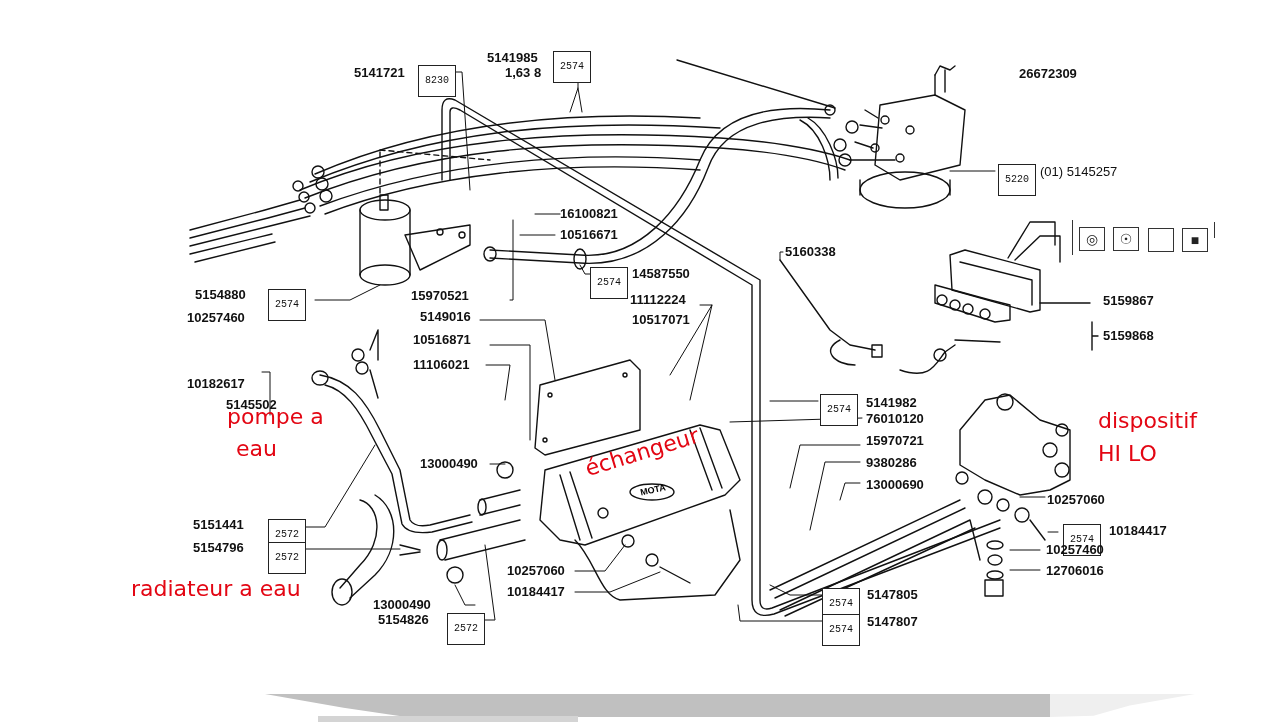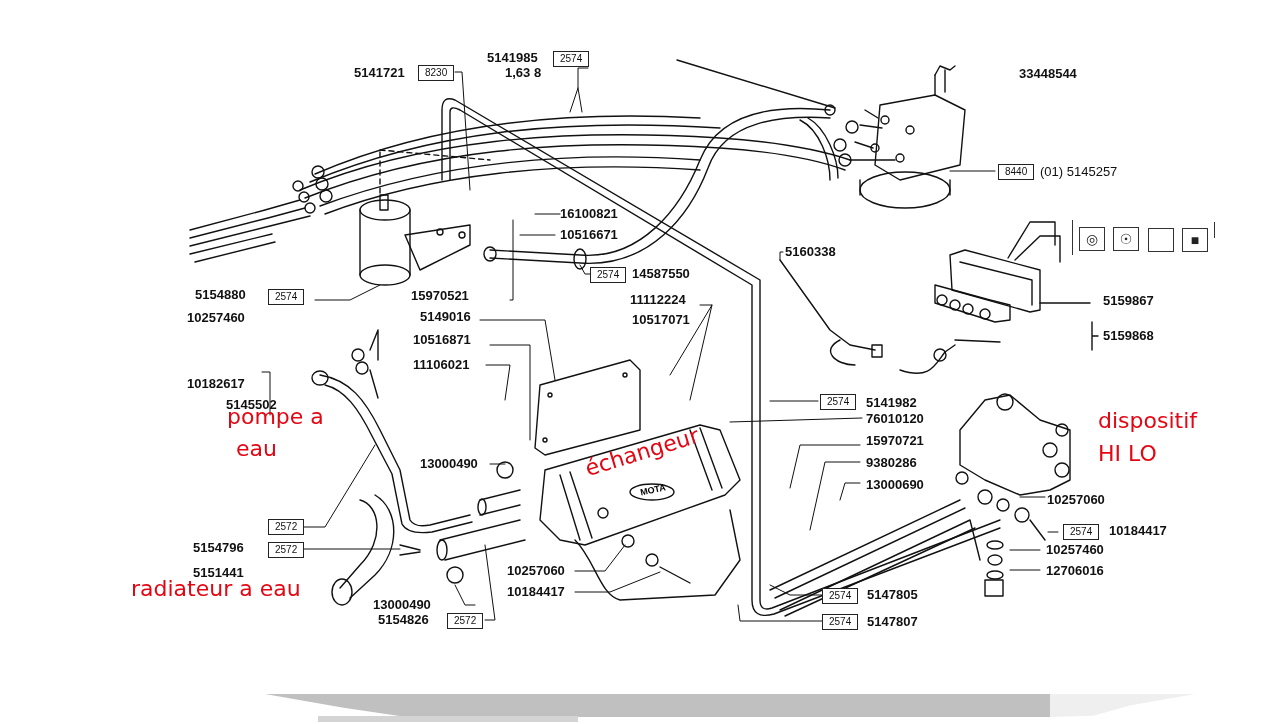--- a/index.html
+++ b/index.html
@@ -1,19 +1,19 @@
 <!DOCTYPE html>
 <html><head>
 <meta charset="utf-8">
 <style>
   html, body { margin:0; padding:0; background:#ffffff; }
   body { width:1279px; height:724px; position:relative; overflow:hidden; font-family:"Liberation Sans", sans-serif; }
   #stage { position:absolute; left:0; top:0; width:1279px; height:724px; }
   .pn { position:absolute; font-family:"Liberation Sans", sans-serif; font-weight:bold; font-size:13px; color:#111; white-space:nowrap; line-height:14px; }
-  .box { position:absolute; border:1px solid #222; background:#fff; font-family:Liberation Sans, sans-serif; font-size:10px; color:#111; padding:0 6px; height:14px; line-height:14px; white-space:nowrap; }
+  .box { position:absolute; border:1px solid #222; background:#fff; font-family:Liberation Mono, monospace; font-size:10px; color:#111; padding:8px 6px; height:14px; line-height:14px; white-space:nowrap; }
   .red { position:absolute; font-family:"DejaVu Sans", sans-serif; color:#e30613; font-size:22px; line-height:28px; white-space:nowrap; }
   .icon-box { position:absolute; width:24px; height:22px; border:1px solid #333; background:#fff; display:flex; align-items:center; justify-content:center; font-size:14px; color:#222; }
   svg { position:absolute; left:0; top:0; }
   .shadow1 { position:absolute; left:265px; top:694px; width:785px; height:23px; background:#c0c0c0; clip-path:polygon(0 0,100% 0,100% 100%,18% 100%,10% 60%); }
   .shadow2 { position:absolute; left:1050px; top:694px; width:145px; height:23px; background:#efefef; clip-path:polygon(0 0,100% 0,55% 50%,30% 95%,0 100%); }
   .shadow3 { position:absolute; left:318px; top:716px; width:260px; height:6px; background:#d4d4d4; }
 </style>
 </head>
 <body>
 
@@ -201,22 +201,22 @@
       <path d="M825 621 L 740 621 L 738 605"></path>
     </g>
   </svg>
 
   <span class="pn" style="left:354px;top:66px;">5141721</span>
   <span class="box" style="left:418px;top:65px;">8230</span>
   <span class="pn" style="left:487px;top:51px;text-align:right;">5141985</span>
   <span class="box" style="left:553px;top:51px;">2574</span>
   <span class="pn" style="left:505px;top:66px;">1,63 8</span>
 
-  <span class="pn" style="left:1019px;top:67px;">33448544</span>
-  <span class="box" style="left:998px;top:164px;">8440</span>
+  <span class="pn" style="left:1019px;top:67px;">26672309</span>
+  <span class="box" style="left:998px;top:164px;">5220</span>
   <span class="pn" style="left:1040px;top:165px;font-weight:normal;">(01)  5145257</span>
 
   <span class="pn" style="left:560px;top:207px;">16100821</span>
   <span class="pn" style="left:560px;top:228px;">10516671</span>
   <span class="box" style="left:590px;top:267px;">2574</span>
   <span class="pn" style="left:632px;top:267px;">14587550</span>
   <span class="pn" style="left:785px;top:245px;">5160338</span>
 
   <div class="icon-box" style="left:1079px;top:227px;">◎</div>
   <div class="icon-box" style="left:1113px;top:227px;">☉</div>
@@ -250,21 +250,21 @@
   <span class="pn" style="left:866px;top:478px;">13000690</span>
 
   <span class="pn" style="left:420px;top:457px;">13000490</span>
 
   <span class="pn" style="left:1047px;top:493px;">10257060</span>
   <span class="box" style="left:1063px;top:524px;">2574</span>
   <span class="pn" style="left:1109px;top:524px;">10184417</span>
   <span class="pn" style="left:1046px;top:543px;">10257460</span>
   <span class="pn" style="left:1046px;top:564px;">12706016</span>
 
-  <span class="pn" style="left:193px;top:518px;margin-top:48px;">5151441</span>
+  <span class="pn" style="left:193px;top:518px;">5151441</span>
   <span class="box" style="left:268px;top:519px;">2572</span>
   <span class="pn" style="left:193px;top:541px;">5154796</span>
   <span class="box" style="left:268px;top:542px;">2572</span>
 
   <span class="pn" style="left:507px;top:564px;">10257060</span>
   <span class="pn" style="left:507px;top:585px;">10184417</span>
 
   <span class="pn" style="left:373px;top:598px;">13000490</span>
   <span class="pn" style="left:378px;top:613px;">5154826</span>
   <span class="box" style="left:447px;top:613px;">2572</span>

